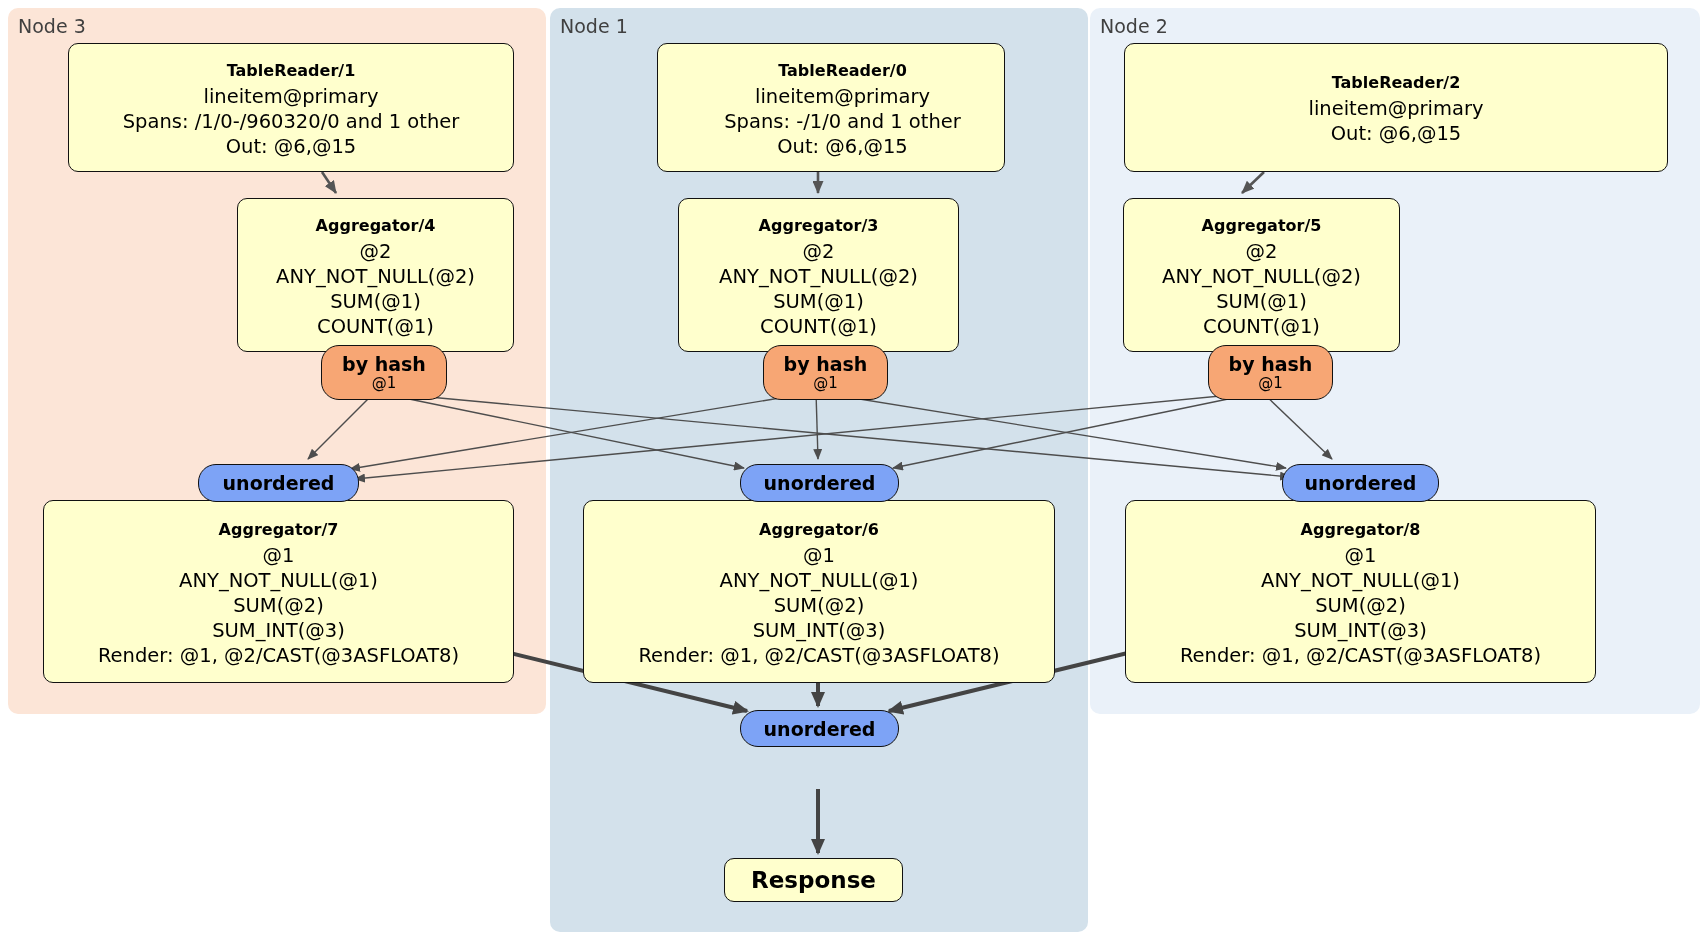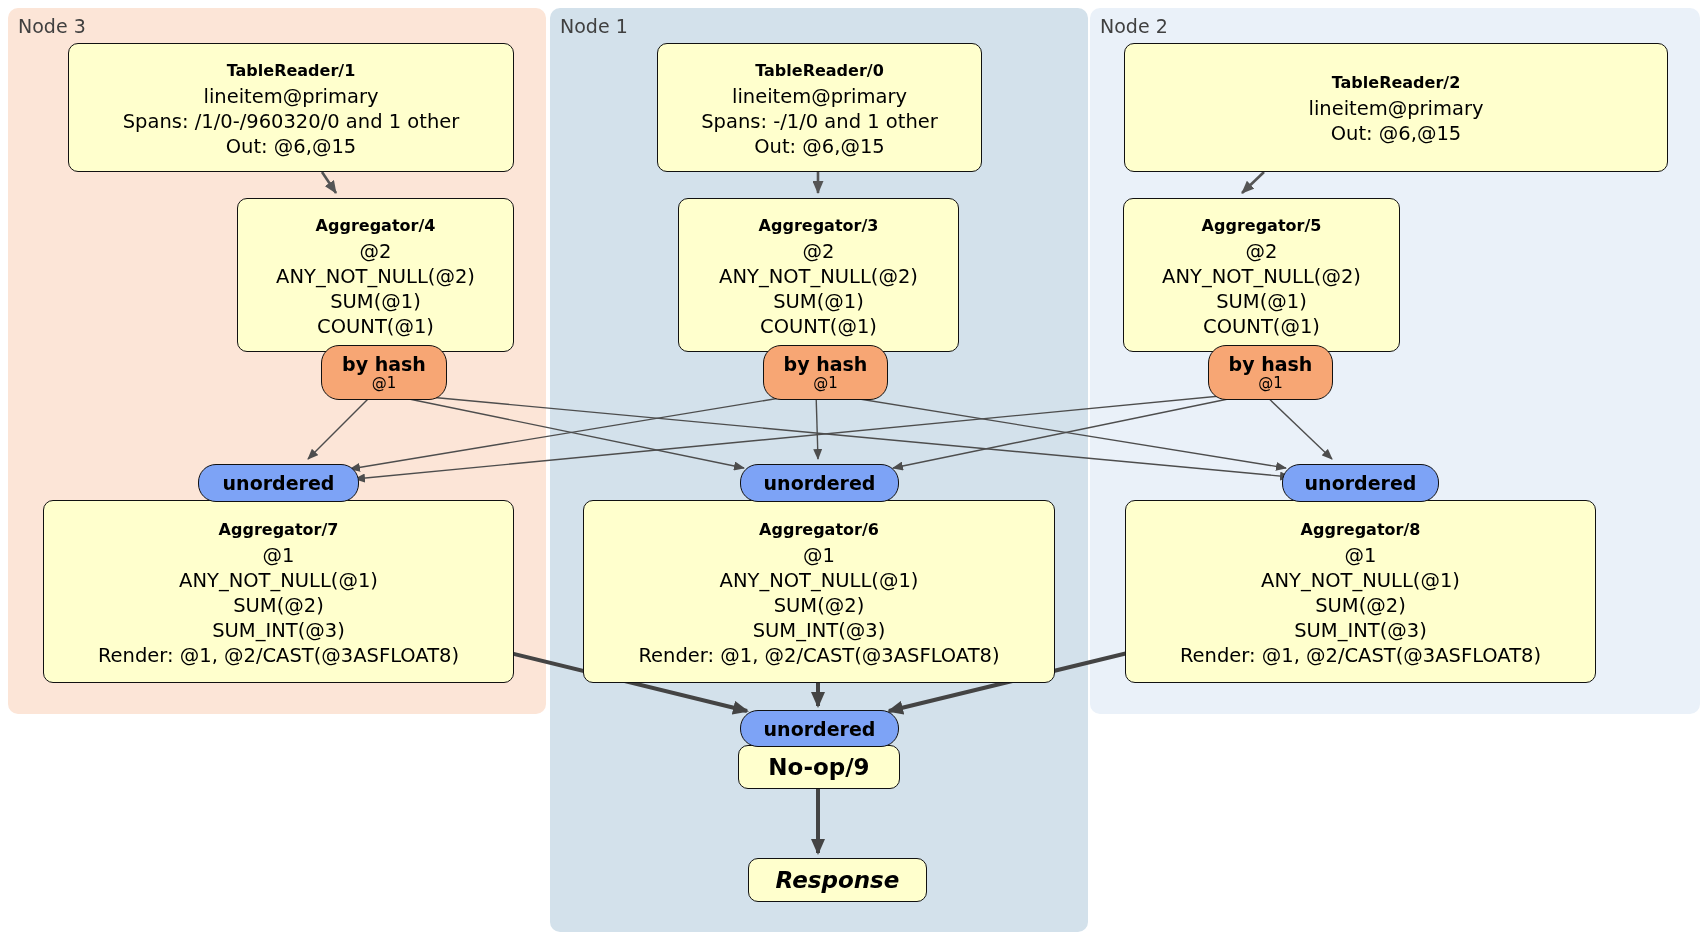--- a/index.html
+++ b/index.html
@@ -26,30 +26,30 @@
   }
   .router-label{font-size:19px;font-weight:bold;line-height:22px;white-space:nowrap;}
   .router-sub{font-size:15px;line-height:17px;white-space:nowrap;}
   .sync{
     position:absolute;z-index:4;background:#7da3f6;border:1.8px solid #111;border-radius:18px;
     display:flex;align-items:center;justify-content:center;
     font-size:19px;font-weight:bold;white-space:nowrap;
   }
   
   .b-tr1{left:68px;top:43px;width:444px;height:127px;}
-  .b-tr0{left:657px;top:43px;width:323px;height:127px;}
+  .b-tr0{left:657px;top:43px;width:323px;height:127px;padding-left:23px;}
   .b-tr2{left:1124px;top:43px;width:542px;height:127px;}
   .b-agg4{left:237px;top:198px;width:275px;height:152px;}
   .b-agg3{left:678px;top:198px;width:279px;height:152px;}
   .b-agg5{left:1123px;top:198px;width:275px;height:152px;}
   .b-agg7{left:43px;top:500px;width:469px;height:181px;}
   .b-agg6{left:583px;top:500px;width:470px;height:181px;}
   .b-agg8{left:1125px;top:500px;width:469px;height:181px;}
   .b-noop{left:738px;top:745px;width:160px;height:42px;}
-  .b-resp{left:748px;top:858px;width:177px;height:42px;font-style:italic;}
+  .b-resp{left:724px;top:858px;width:177px;height:42px;}
   
   .r-hash4{left:313px;top:345px;width:124px;height:53px;}
   .r-hash3{left:755px;top:345px;width:123px;height:53px;}
   .r-hash5{left:1200px;top:345px;width:123px;height:53px;}
   
   .s-un7{left:198px;top:464px;width:159px;height:36px;}
   .s-un6{left:740px;top:464px;width:157px;height:36px;}
   .s-un8{left:1282px;top:464px;width:155px;height:36px;}
   .s-un9{left:740px;top:710px;width:157px;height:35px;}
   .edge-thin{stroke:#4d4d4d;stroke-width:1.4px;}
@@ -163,23 +163,20 @@
   </div>
   <div class="pbox b-agg8">
     <div class="ptitle">Aggregator/8</div>
     <div class="pline">@1</div>
     <div class="pline">ANY_NOT_NULL(@1)</div>
     <div class="pline">SUM(@2)</div>
     <div class="pline">SUM_INT(@3)</div>
     <div class="pline">Render: @1, @2/CAST(@3ASFLOAT8)</div>
   </div>
 
-  <div class="pbox b-noop">
-    <div class="ptitle bigtitle">No-op/9</div>
-  </div>
   <div class="pbox b-resp">
     <div class="ptitle bigtitle">Response</div>
   </div>
 
   <div class="router r-hash4">
     <div class="router-label">by hash</div>
     <div class="router-sub">@1</div>
   </div>
   <div class="router r-hash3">
     <div class="router-label">by hash</div>

